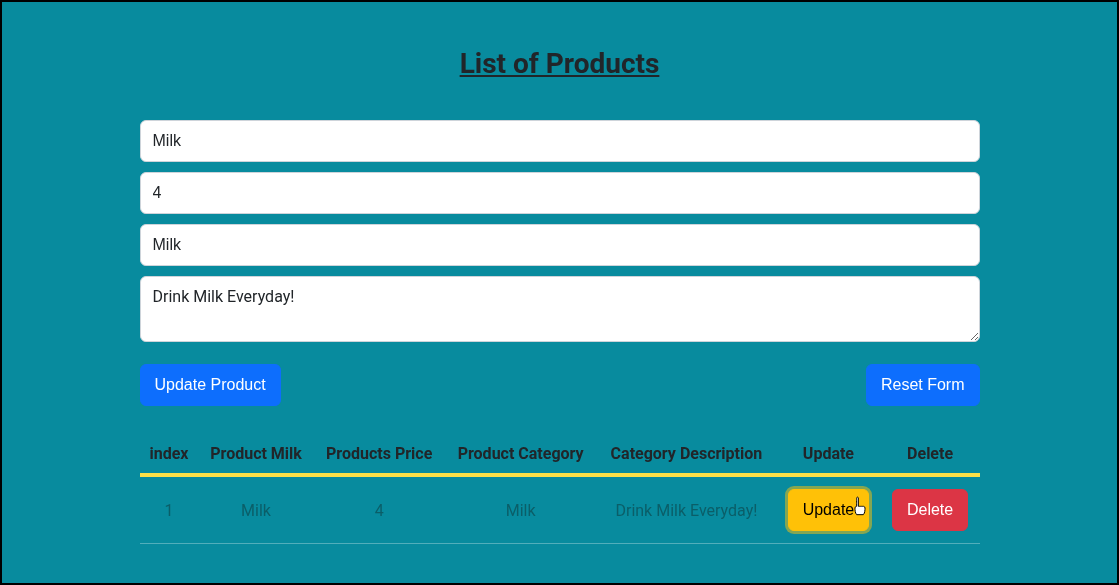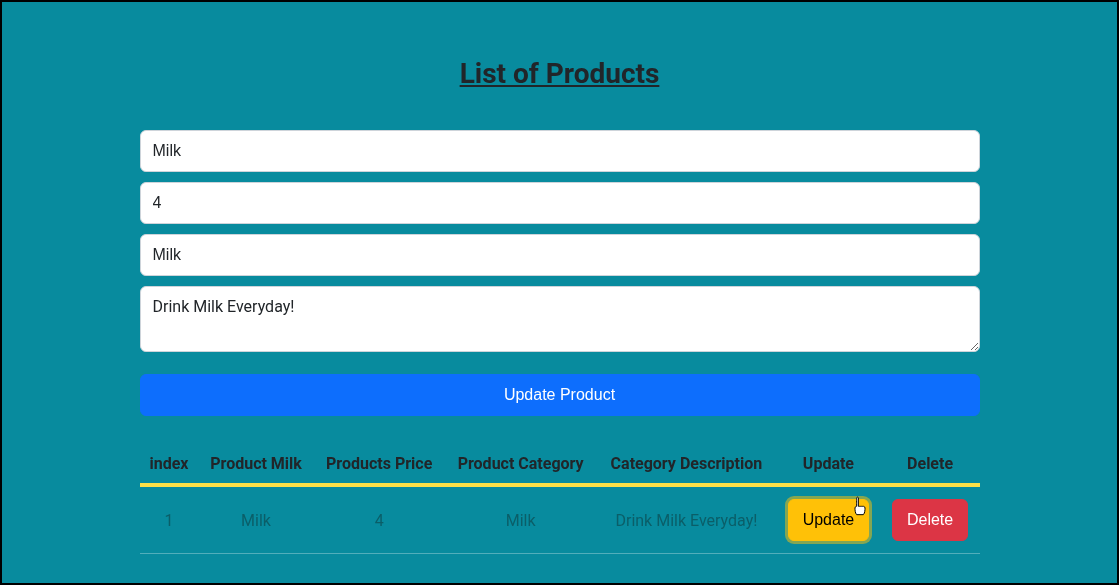--- a/index.html
+++ b/index.html
@@ -11,21 +11,21 @@
       font-family: -apple-system, BlinkMacSystemFont, "Segoe UI", Roboto, "Helvetica Neue", Arial, sans-serif;
       background: #088b9e;
       width: 1119px;
       height: 585px;
       border: 2px solid #000;
       padding: 40px 0 0 0;
       overflow: hidden;
     }
     .container {
       max-width: 840px;
-      margin: 15px auto;
+      margin: 5px auto;
     }
     .title {
       text-align: center;
       font-size: 28px;
       font-weight: 700;
       text-decoration: underline;
       color: #212529;
       margin-bottom: 40px;
     }
     .form-control {
@@ -43,21 +43,20 @@
     textarea.form-control {
       min-height: 58px;
       resize: vertical;
       font-family: inherit;
     }
     .button-row {
       display: flex;
       justify-content: space-between;
       margin-top: 22px;
       margin-bottom: 28px;
-      flex-direction: column;
     }
     .btn {
       display: inline-block;
       font-weight: 400;
       text-align: center;
       vertical-align: middle;
       cursor: pointer;
       padding: 8px 14px;
       font-size: 16px;
       line-height: 1.5;
@@ -129,20 +128,21 @@
 <div class="container">
   <h1 class="title">List of Products</h1>
 
   <input type="text" class="form-control" value="Milk" style="">
   <input type="text" class="form-control" value="4" style="">
   <input type="text" class="form-control" value="Milk" style="">
   <textarea class="form-control" style="">Drink Milk Everyday!</textarea>
 
   <div class="button-row">
     <button class="btn btn-primary">Update Product</button>
+    <button class="btn btn-primary">Reset Form</button>
   </div>
 
   <table>
     <thead>
       <tr>
         <th>index</th>
         <th>Product Milk</th>
         <th>Products Price</th>
         <th>Product Category</th>
         <th>Category Description</th>

